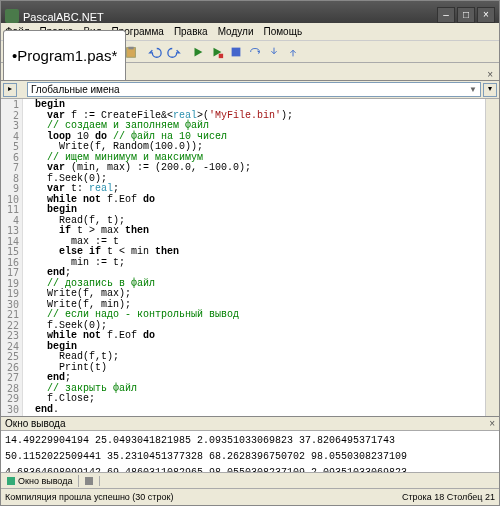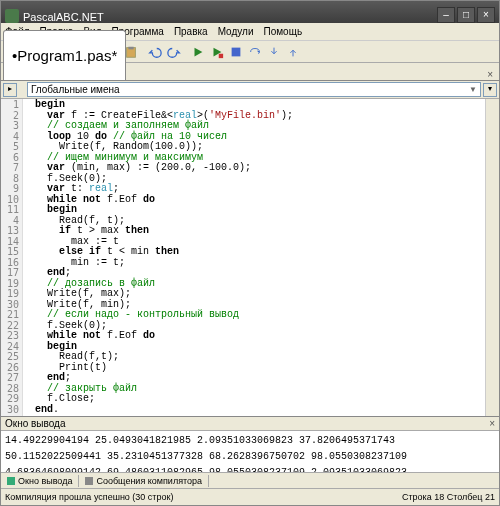--- a/index.html
+++ b/index.html
@@ -363,21 +363,20 @@
 50.1152022509441 35.2310451377328 68.2628396750702 98.0550308237109
 4.68364698099142 69.4860311082965 98.0550308237109 2.09351033069823</div>
 
 <div class="bottom-tabs" id="btabs">
     <div class="btab">
       <div class="btab-icon" style="background: rgb(51, 170, 119);"></div>
       <span>Окно вывода</span>
     </div>
     <div class="btab">
       <div class="btab-icon" style="background: rgb(136, 136, 136);"></div>
-      <span>Сообщения компилятора</span>
     </div>
   </div>
 
 <div class="statusbar">
   <span>Компиляция прошла успешно (30 строк)</span>
   <div class="spacer"></div>
   <span>Строка 18 Столбец 21</span>
 </div>
 
 </body></html>

